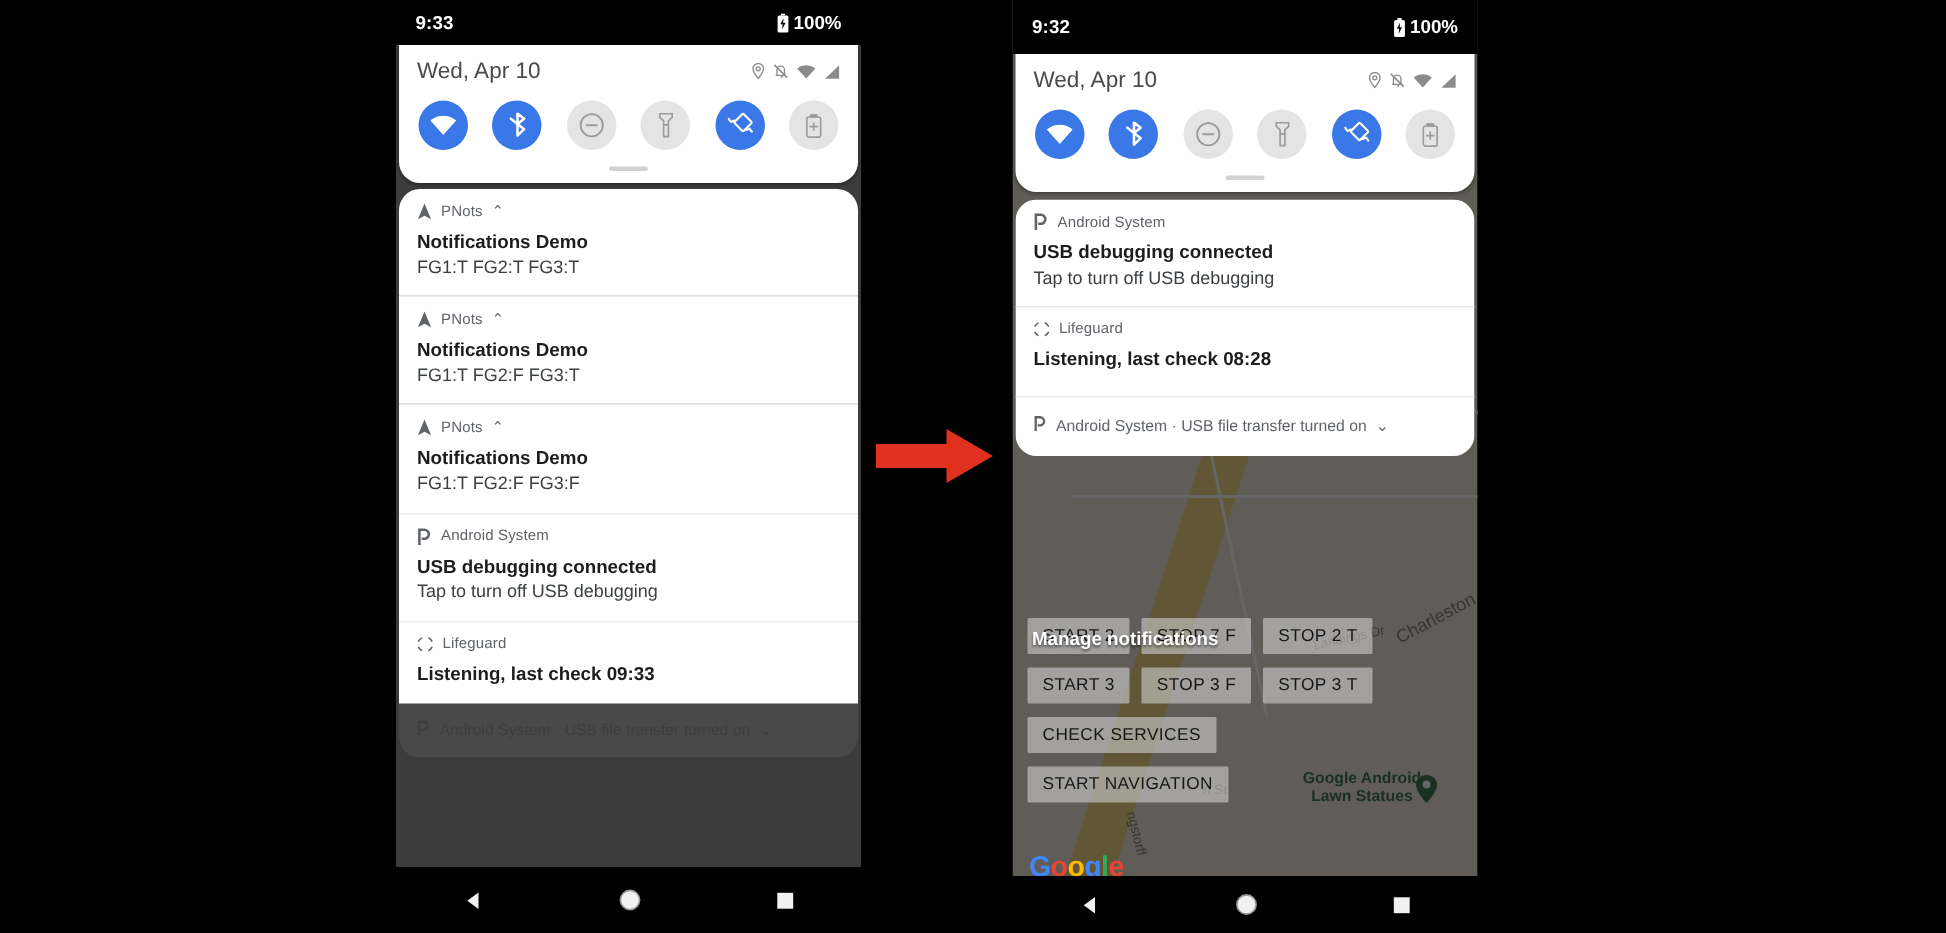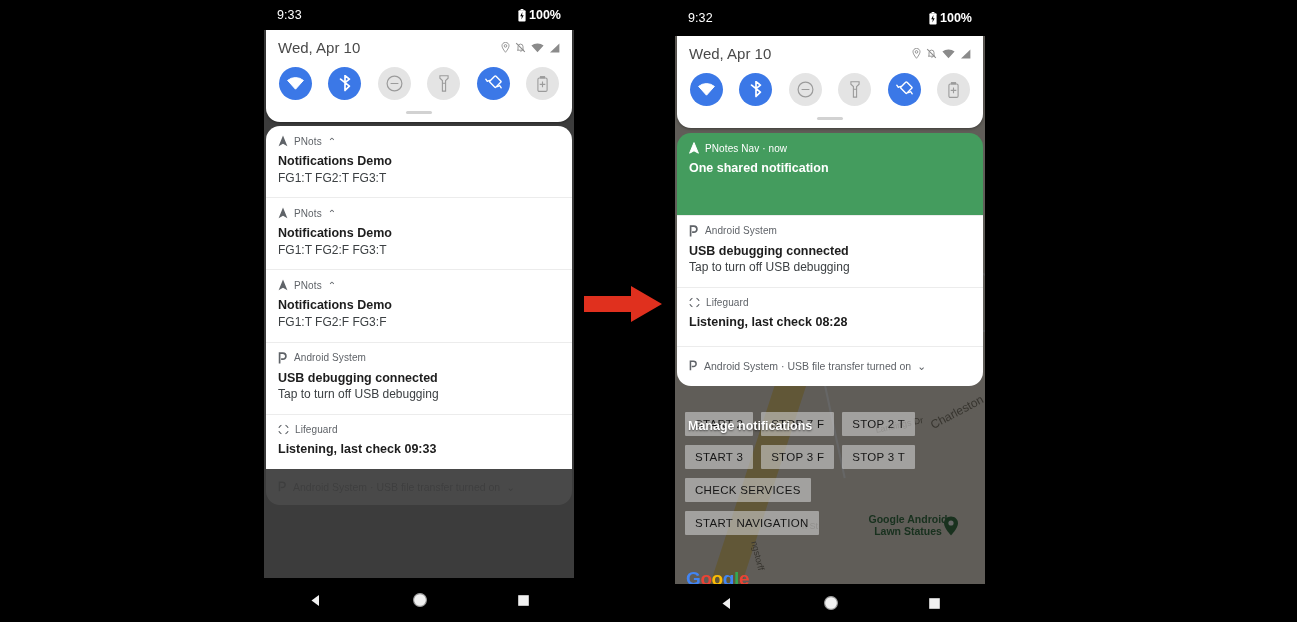--- a/index.html
+++ b/index.html
@@ -20,21 +20,21 @@
   #screen-left  { height: 578px; }
   #screen-right { height: 584px; }
 
   
   .statusbar {
     position: relative; height: 30px; background: #000; color: #fff;
     display: flex; align-items: center; justify-content: space-between;
     padding: 0 13px;
   }
   #phone-right .statusbar { height: 36px; }
-  .clock { font-size: 12.5px; font-weight: normal; letter-spacing: .1px; }
+  .clock { font-size: 12.5px; font-weight: bold; letter-spacing: .1px; }
   .sb-right { display: flex; align-items: center; gap: 3px; font-size: 12.5px; font-weight: bold; }
   .batt-glyph { display: inline-block; width: 8px; height: 13px; position: relative; }
   .batt-glyph svg { display: block; }
 
   
   .shade {
     position: relative; margin: 0 2px; background: #fff;
     border-radius: 0 0 14px 14px;
     box-shadow: 0 1px 3px rgba(0,0,0,.35);
     overflow: hidden;
@@ -462,31 +462,20 @@
           </div>
         </div>
 
         <div class="qs-handle">
             <i></i>
           </div>
       </div>
 
       <div class="notif-list">
 
-        <div class="notif green" style="padding-bottom:38px;">
-          <div class="notif-head">
-            <span>
-                <svg width="10" height="12" viewBox="0 0 10 12">
-                  <path d="M5 0.6 L9.4 11.2 L5 8.8 L0.6 11.2 Z" fill="#ffffff"></path>
-                </svg>
-              </span>
-            <span class="notif-app">PNotes Nav · now</span>
-          </div>
-          <div class="notif-title">One shared notification</div>
-        </div>
 
         <div class="notif">
           <div class="notif-head">
             <span>
                 <svg width="10" height="12" viewBox="0 0 10 12">
                   <path d="M1.6 11.4V1.2h3.3a3 3 0 010 6H3.1" fill="none" stroke="#5f6368" stroke-width="1.7"></path>
                 </svg>
               </span>
             <span class="notif-app">Android System</span>
           </div>

